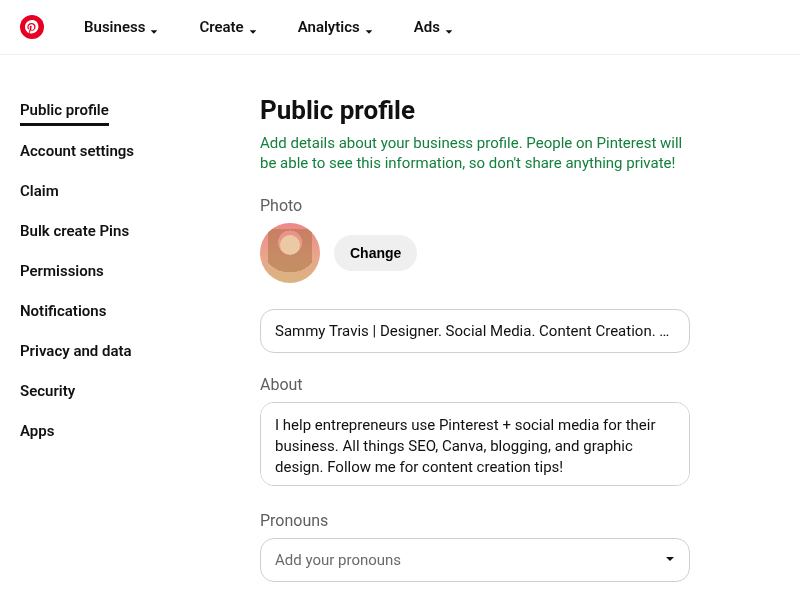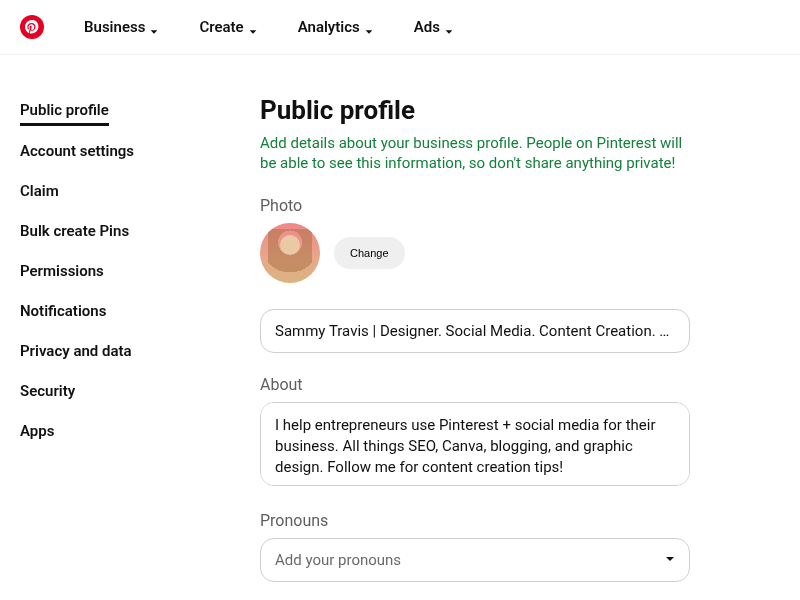--- a/index.html
+++ b/index.html
@@ -81,21 +81,21 @@
     content:"";position:absolute;left:50%;top:12px;transform:translateX(-50%);
     width:20px;height:20px;border-radius:50%;background:#eac9a4;
   }
   .avatar::before{
     content:"";position:absolute;left:8px;right:8px;top:6px;bottom:6px;
     background:radial-gradient(circle at 50% 28%, transparent 12px, #a47140 12px, #a47140 30px, transparent 30px);
     opacity:.5;
   }
   .btn-grey {
     background:#efefef;border:none;border-radius:22px;
-    padding:10px 16px;font-weight:400;font-size:11px;cursor:pointer;
+    padding:10px 16px;font-weight:700;font-size:14px;cursor:pointer;
   }
 
   .input, .textarea, .select {
     width:100%;
     border:1px solid #cfcfcf;
     border-radius:14px;
     padding:12px 14px;
     font-size:15px;
     font-family:inherit;
     color:#111;

